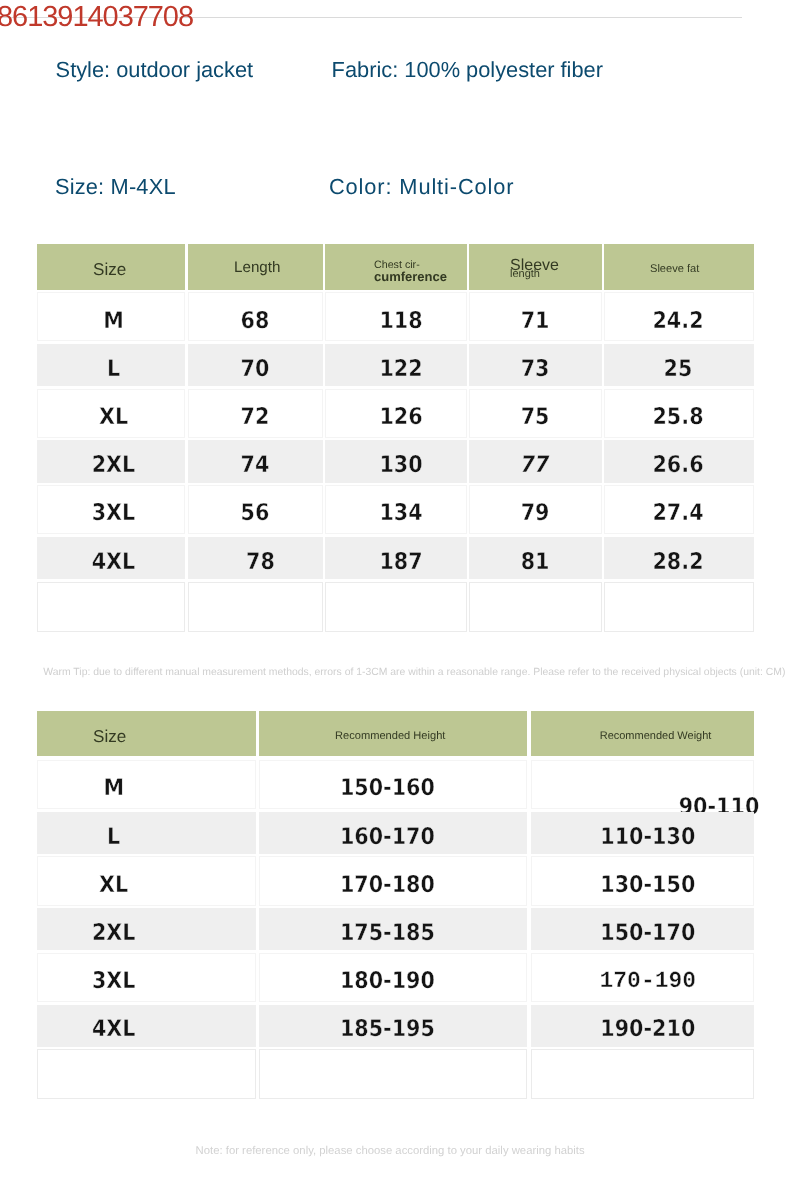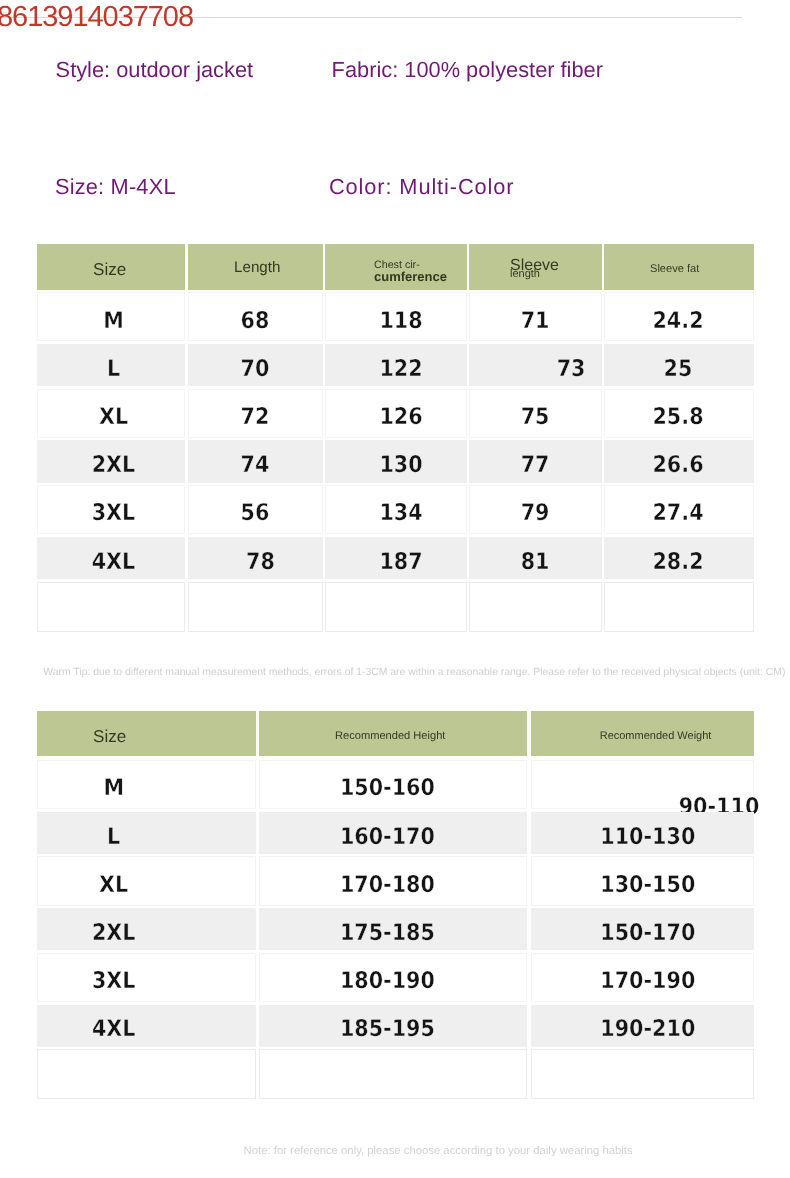--- a/index.html
+++ b/index.html
@@ -12,21 +12,21 @@
 
   
   #phone-bar{position:absolute;left:0;top:0;width:790px;height:34px;}
   #phone-bar .rule{position:absolute;left:0;top:17px;width:742px;height:1px;
         background:#dadada;}
   #phone-bar .num{position:absolute;left:-3px;top:1px;
         font-size:29px;line-height:32px;letter-spacing:-1.05px;
         color:#c0392b;white-space:nowrap;}
 
   
-  .spec{position:absolute;font-size:21.8px;line-height:25px;color:#701a75;
+  .spec{position:absolute;font-size:21.8px;line-height:25px;color:#0c4a6e;
         white-space:nowrap;}
 
   
   .tbl{position:absolute;left:0;top:0;}
   .hcell{position:absolute;background:#bdc793;}
   .hlabel{position:absolute;color:#333a22;white-space:nowrap;
         font-family:"Liberation Sans",sans-serif;}
   .bcell{position:absolute;box-sizing:border-box;}
   .bcell.plain{background:#ffffff;border:1px solid #f4f4f4;}
   .bcell.alt{background:#efefef;}
@@ -77,41 +77,41 @@
     <div class="bval" style="left:468.6px;width:133px;top:309.5px;">71</div>
     <div class="bval" style="left:603px;width:150px;top:309.5px;">24.2</div>
     <div class="bcell alt" style="left:37px;top:343.7px;width:148px;height:42.6px;"></div>
     <div class="bcell alt" style="left:188px;top:343.7px;width:135px;height:42.6px;"></div>
     <div class="bcell alt" style="left:325px;top:343.7px;width:142px;height:42.6px;"></div>
     <div class="bcell alt" style="left:469px;top:343.7px;width:133px;height:42.6px;"></div>
     <div class="bcell alt" style="left:604px;top:343.7px;width:150px;height:42.6px;"></div>
     <div class="bval on-alt" style="left:39.5px;width:148px;top:357.7px;">L</div>
     <div class="bval on-alt" style="left:187.5px;width:135px;top:357.7px;">70</div>
     <div class="bval on-alt" style="left:330px;width:142px;top:357.7px;">122</div>
-    <div class="bval on-alt" style="left:468.6px;width:133px;top:357.7px;padding-left:36px;">73</div>
+    <div class="bval on-alt" style="left:468.6px;width:133px;top:357.7px;">73</div>
     <div class="bval on-alt" style="left:603px;width:150px;top:357.7px;">25</div>
     <div class="bcell plain" style="left:37px;top:388.5px;width:148px;height:49.4px;"></div>
     <div class="bcell plain" style="left:188px;top:388.5px;width:135px;height:49.4px;"></div>
     <div class="bcell plain" style="left:325px;top:388.5px;width:142px;height:49.4px;"></div>
     <div class="bcell plain" style="left:469px;top:388.5px;width:133px;height:49.4px;"></div>
     <div class="bcell plain" style="left:604px;top:388.5px;width:150px;height:49.4px;"></div>
     <div class="bval" style="left:39.5px;width:148px;top:405.9px;">XL</div>
     <div class="bval" style="left:187.5px;width:135px;top:405.9px;">72</div>
     <div class="bval" style="left:330px;width:142px;top:405.9px;text-align:center;">126</div>
     <div class="bval" style="left:468.6px;width:133px;top:405.9px;">75</div>
     <div class="bval" style="left:603px;width:150px;top:405.9px;">25.8</div>
     <div class="bcell alt" style="left:37px;top:440.1px;width:148px;height:42.6px;"></div>
     <div class="bcell alt" style="left:188px;top:440.1px;width:135px;height:42.6px;"></div>
     <div class="bcell alt" style="left:325px;top:440.1px;width:142px;height:42.6px;"></div>
     <div class="bcell alt" style="left:469px;top:440.1px;width:133px;height:42.6px;"></div>
     <div class="bcell alt" style="left:604px;top:440.1px;width:150px;height:42.6px;"></div>
     <div class="bval on-alt" style="left:39.5px;width:148px;top:454.1px;">2XL</div>
     <div class="bval on-alt" style="left:187.5px;width:135px;top:454.1px;">74</div>
     <div class="bval on-alt" style="left:330px;width:142px;top:454.1px;">130</div>
-    <div class="bval on-alt" style="left:468.6px;width:133px;top:454.1px;">77</div>
+    <div class="bval on-alt" style="left:468.6px;width:133px;top:454.1px;font-style:italic;">77</div>
     <div class="bval on-alt" style="left:603px;width:150px;top:454.1px;">26.6</div>
     <div class="bcell plain" style="left:37px;top:484.90000000000003px;width:148px;height:49.4px;"></div>
     <div class="bcell plain" style="left:188px;top:484.90000000000003px;width:135px;height:49.4px;"></div>
     <div class="bcell plain" style="left:325px;top:484.90000000000003px;width:142px;height:49.4px;"></div>
     <div class="bcell plain" style="left:469px;top:484.90000000000003px;width:133px;height:49.4px;"></div>
     <div class="bcell plain" style="left:604px;top:484.90000000000003px;width:150px;height:49.4px;"></div>
     <div class="bval" style="left:39.5px;width:148px;top:502.3px;">3XL</div>
     <div class="bval" style="left:187.5px;width:135px;top:502.3px;">56</div>
     <div class="bval" style="left:330px;width:142px;top:502.3px;">134</div>
     <div class="bval" style="left:468.6px;width:133px;top:502.3px;">79</div>
@@ -164,25 +164,25 @@
     <div class="bcell alt" style="left:259px;top:908.1px;width:268px;height:42.4px;"></div>
     <div class="bcell alt" style="left:531px;top:908.1px;width:223px;height:42.4px;"></div>
     <div class="bval on-alt" style="left:4.200000000000003px;width:219px;top:921.9px;">2XL</div>
     <div class="bval on-alt" style="left:253.4px;width:268px;top:921.9px;">175-185</div>
     <div class="bval on-alt" style="left:536.3px;width:223px;top:921.9px;">150-170</div>
     <div class="bcell plain" style="left:37px;top:952.8px;width:219px;height:49.4px;"></div>
     <div class="bcell plain" style="left:259px;top:952.8px;width:268px;height:49.4px;"></div>
     <div class="bcell plain" style="left:531px;top:952.8px;width:223px;height:49.4px;"></div>
     <div class="bval" style="left:4.200000000000003px;width:219px;top:970.0999999999999px;">3XL</div>
     <div class="bval" style="left:253.4px;width:268px;top:970.0999999999999px;">180-190</div>
-    <div class="bval" style="left:536.3px;width:223px;top:970.0999999999999px;">170-190</div>
+    <div class="bval" style="left:536.3px;width:223px;top:970.0999999999999px;font-family:Liberation Mono, monospace;">170-190</div>
     <div class="bcell alt" style="left:37px;top:1004.5px;width:219px;height:42.4px;"></div>
     <div class="bcell alt" style="left:259px;top:1004.5px;width:268px;height:42.4px;"></div>
     <div class="bcell alt" style="left:531px;top:1004.5px;width:223px;height:42.4px;"></div>
     <div class="bval on-alt" style="left:4.200000000000003px;width:219px;top:1018.3px;">4XL</div>
     <div class="bval on-alt" style="left:253.4px;width:268px;top:1018.3px;">185-195</div>
     <div class="bval on-alt" style="left:536.3px;width:223px;top:1018.3px;">190-210</div>
     <div class="bcell empty" style="left:37px;top:1049.2px;width:219px;height:49.4px;"></div>
     <div class="bcell empty" style="left:259px;top:1049.2px;width:268px;height:49.4px;"></div>
     <div class="bcell empty" style="left:531px;top:1049.2px;width:223px;height:49.4px;"></div>
   </div>
 
-<div class="fnote" style="left:195.6px;top:1143.5px;margin-left:48px;">Note: for reference only, please choose according to your daily wearing habits</div>
+<div class="fnote" style="left:195.6px;top:1143.5px;">Note: for reference only, please choose according to your daily wearing habits</div>
 
 </body></html>

